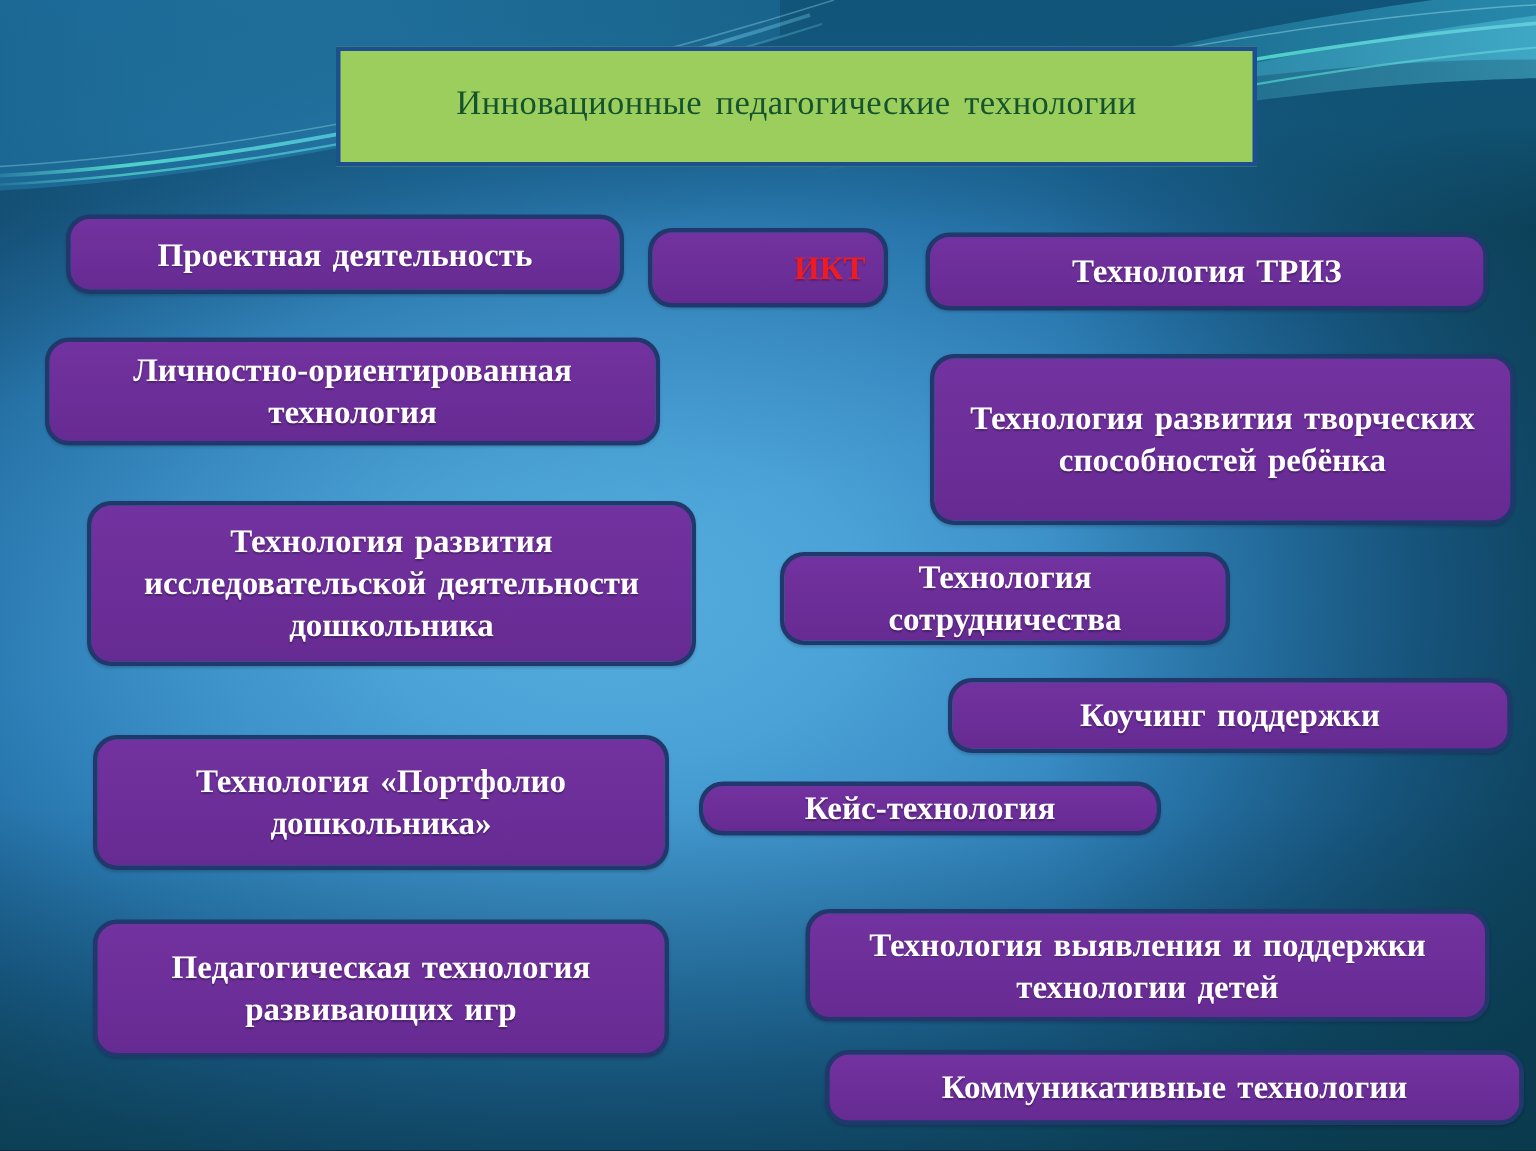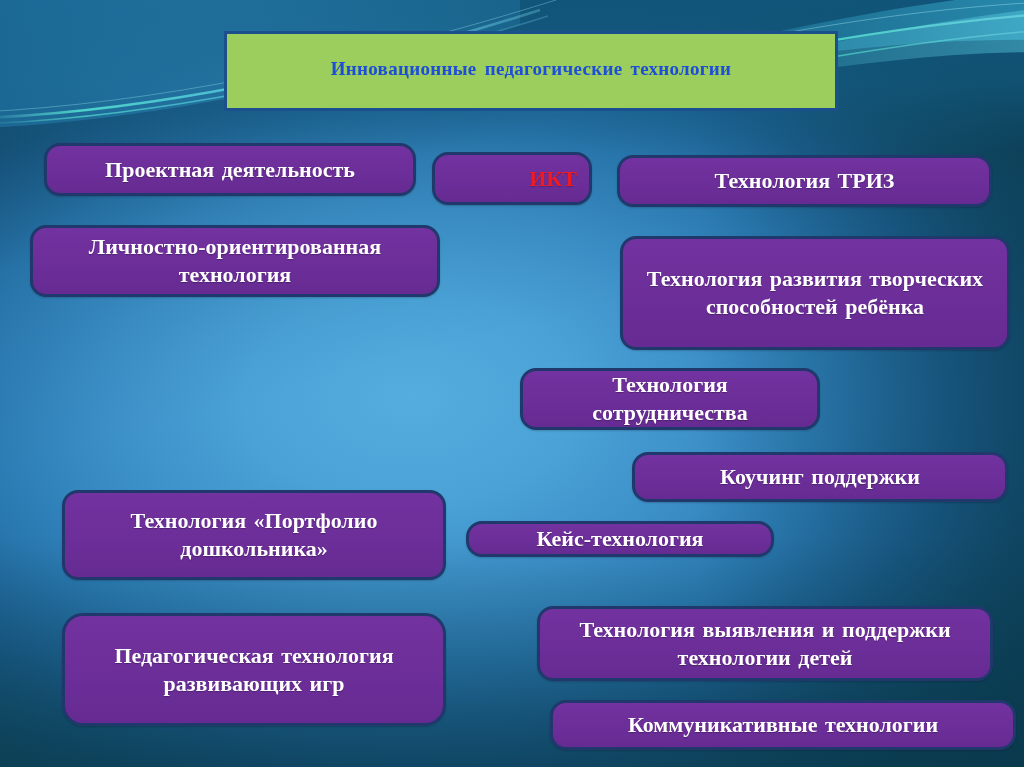--- a/index.html
+++ b/index.html
@@ -61,23 +61,23 @@
     background: #9BCE5C;
     border: 3px solid #1B4F8E;
     box-sizing: border-box;
     display: flex;
     align-items: center;
     justify-content: center;
     text-align: center;
     padding: 2px 10px 6px 10px;
   }
   .title-text {
-    color: #1d4ed8;
-    font-weight: bold;
-    font-size: 19px;
+    color: #14532d;
+    font-weight: normal;
+    font-size: 23px;
     line-height: 1.30;
     letter-spacing: 0.3px;
     word-spacing: 3px;
   }
 
   
   .tbox {
     position: absolute;
     box-sizing: border-box;
     background: linear-gradient(180deg, #72329F 0%, #6C2E99 55%, #662B92 100%);
@@ -173,38 +173,41 @@
   </div>
 
   <div class="tbox fs-22" style="left:30px;  top:225px; width:410px; height:72px;">
     <span>Личностно-ориентированная технология</span>
   </div>
 
   <div class="tbox fs-22" style="left:620px; top:236px; width:390px; height:114px;">
     <span>Технология развития творческих способностей ребёнка</span>
   </div>
 
+  <div class="tbox fs-22" style="left:58px;  top:334px; width:406px; height:110px;">
+    <span>Технология развития исследовательской деятельности дошкольника</span>
+  </div>
 
   <div class="tbox fs-22" style="left:520px; top:368px; width:300px; height:62px;">
     <span>Технология сотрудничества</span>
   </div>
 
   <div class="tbox fs-22" style="left:632px; top:452px; width:376px; height:50px;">
     <span>Коучинг поддержки</span>
   </div>
 
   <div class="tbox fs-22" style="left:62px;  top:490px; width:384px; height:90px;align-items:center;">
     <span>Технология «Портфолио дошкольника»</span>
   </div>
 
   <div class="tbox fs-22" style="left:466px; top:521px; width:308px; height:36px;">
     <span>Кейс-технология</span>
   </div>
 
-  <div class="tbox fs-22" style="left:62px;  top:613px; width:384px; height:113px;border-radius:21px;">
+  <div class="tbox fs-22" style="left:62px;  top:613px; width:384px; height:92px;">
     <span>Педагогическая технология развивающих игр</span>
   </div>
 
   <div class="tbox fs-22" style="left:537px; top:606px; width:456px; height:75px;">
     <span>Технология выявления и поддержки технологии детей</span>
   </div>
 
   <div class="tbox fs-22" style="left:502px; top:700px; width:466px; height:50px;margin-left:48px;">
     <span>Коммуникативные технологии</span>
   </div>

